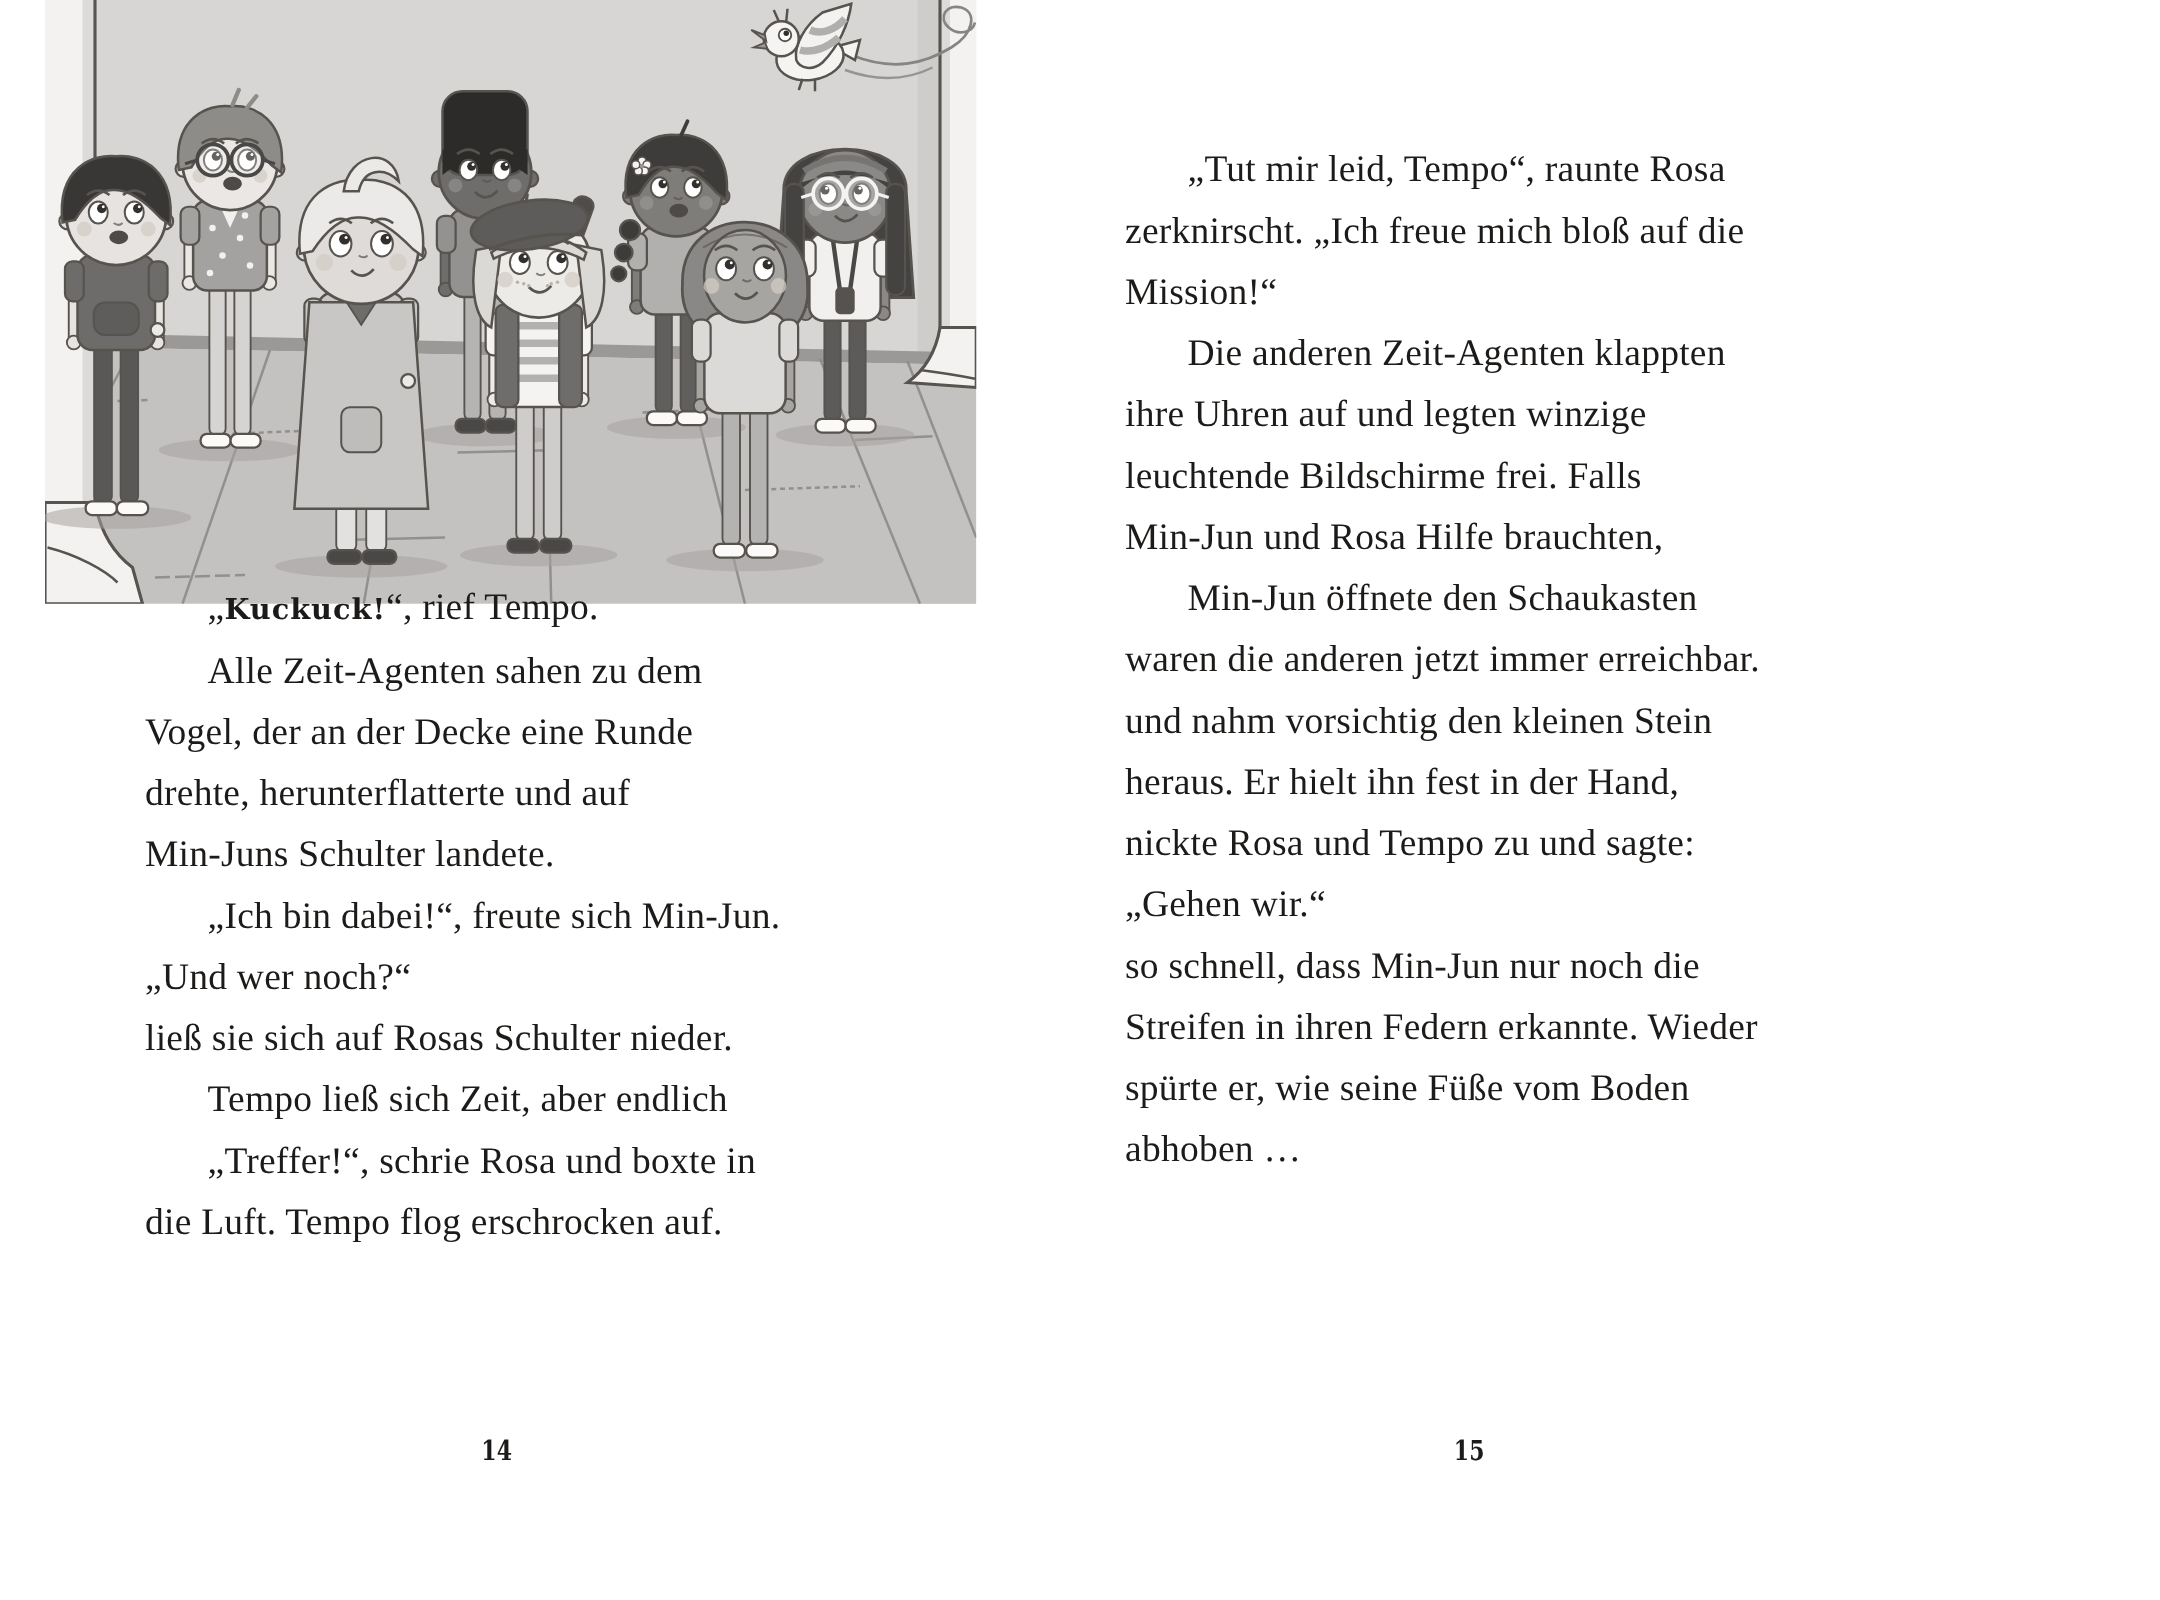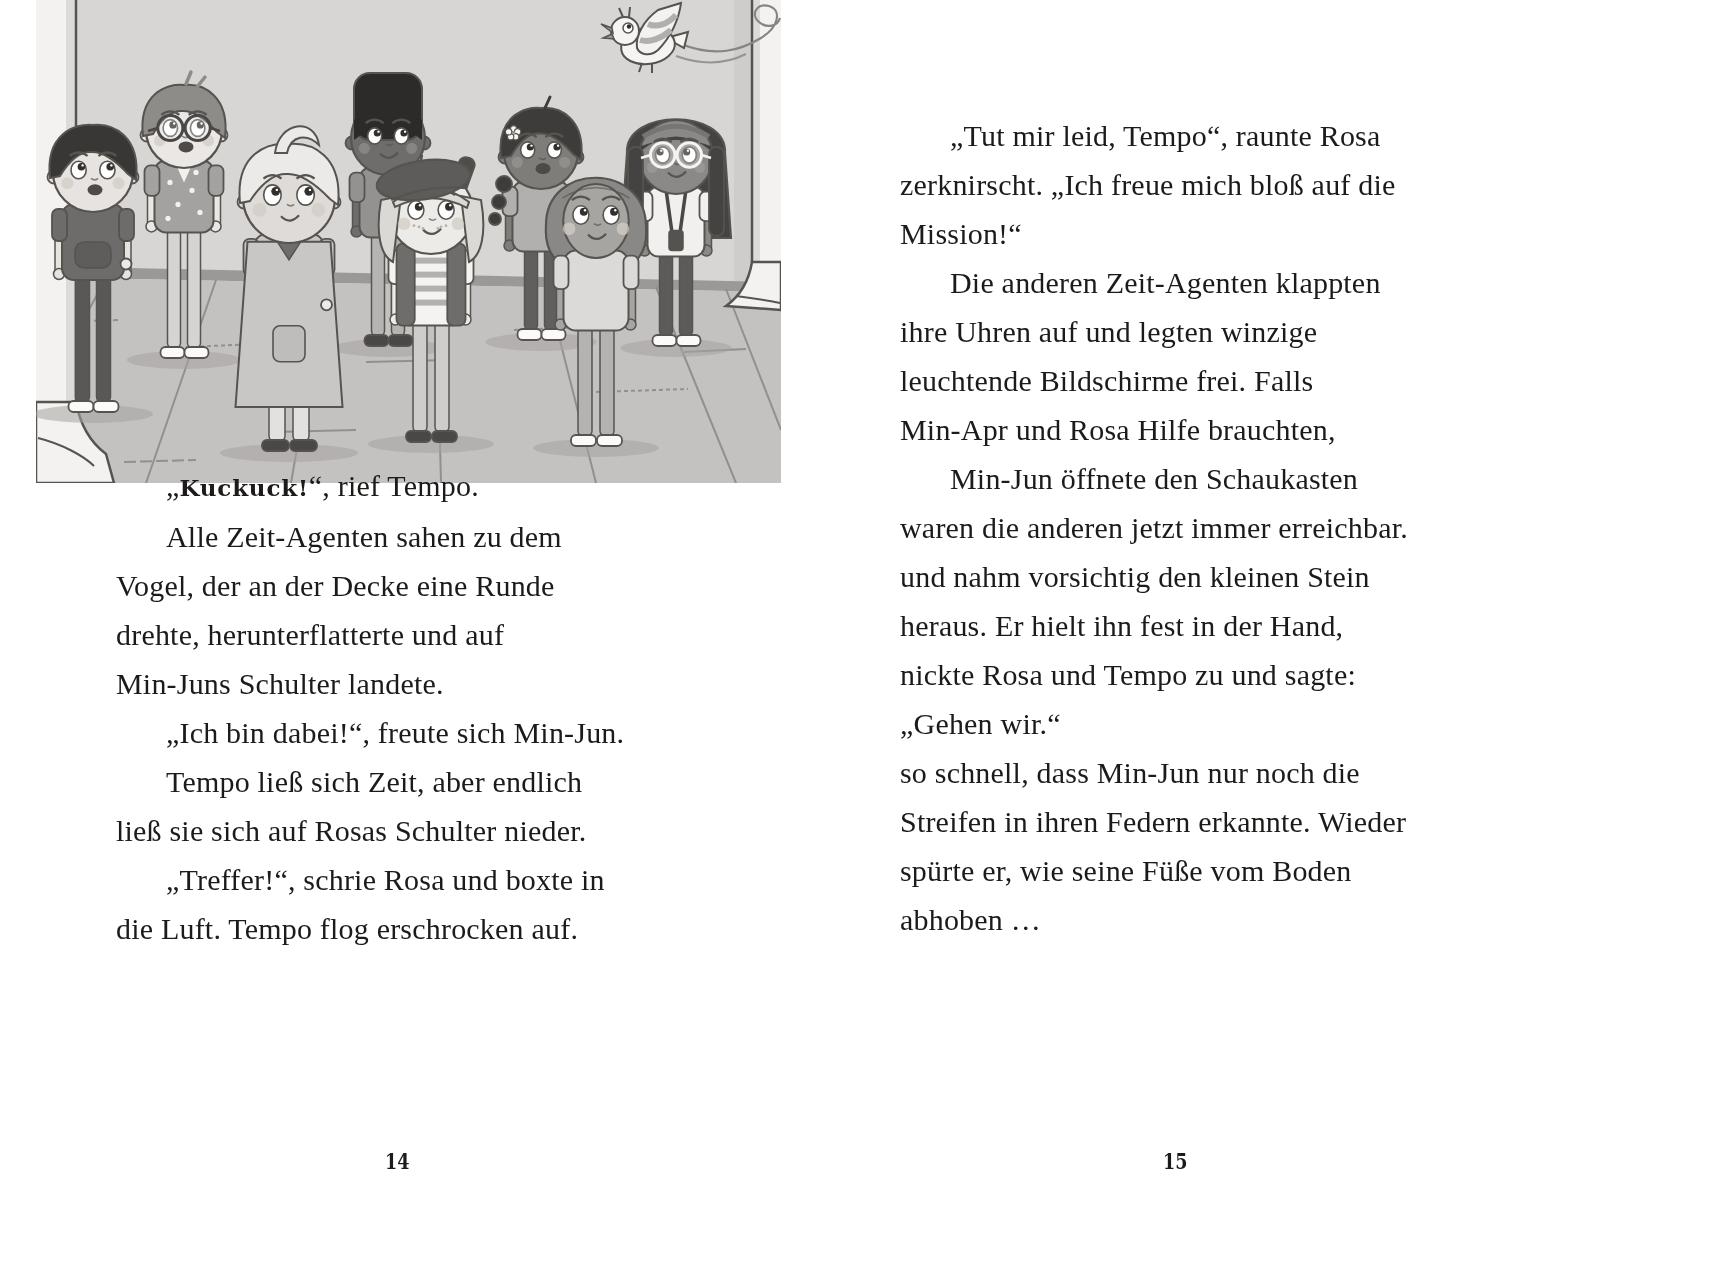--- a/index.html
+++ b/index.html
@@ -398,37 +398,38 @@
         </g>
       </g>
   </svg>
   <div class="text-block" id="left-text">
       <div class="line indent"><span>„</span><span class="seg-display">Kuckuck!</span><span>“, rief Tempo.</span></div>
       <div class="line indent"><span>Alle Zeit-Agenten sahen zu dem</span></div>
       <div class="line"><span>Vogel, der an der Decke eine Runde</span></div>
       <div class="line"><span>drehte, herunterflatterte und auf</span></div>
       <div class="line"><span>Min-Juns Schulter landete.</span></div>
       <div class="line indent"><span>„Ich bin dabei!“, freute sich Min-Jun.</span></div>
+      <div class="line"><span>„Und wer noch?“</span></div>
+      <div class="line"><span>ließ sie sich auf Rosas Schulter nieder.</span></div>
       <div class="line indent"><span>Tempo ließ sich Zeit, aber endlich</span></div>
-      <div class="line"><span>ließ sie sich auf Rosas Schulter nieder.</span></div>
       <div class="line indent"><span>„Treffer!“, schrie Rosa und boxte in</span></div>
       <div class="line"><span>die Luft. Tempo flog erschrocken auf.</span></div>
     </div>
   <div class="page-number" id="page-number-left"><span>14</span></div>
 </div>
 
 <div class="page" id="page-right">
   <div class="text-block" id="right-text">
       <div class="line indent"><span>„Tut mir leid, Tempo“, raunte Rosa</span></div>
       <div class="line"><span>zerknirscht. „Ich freue mich bloß auf die</span></div>
       <div class="line"><span>Mission!“</span></div>
       <div class="line indent"><span>Die anderen Zeit-Agenten klappten</span></div>
       <div class="line"><span>ihre Uhren auf und legten winzige</span></div>
       <div class="line"><span>leuchtende Bildschirme frei. Falls</span></div>
-      <div class="line"><span>Min-Apr und Rosa Hilfe brauchten,</span></div>
+      <div class="line"><span>Min-Jun und Rosa Hilfe brauchten,</span></div>
       <div class="line indent"><span>Min-Jun öffnete den Schaukasten</span></div>
       <div class="line"><span>waren die anderen jetzt immer erreichbar.</span></div>
       <div class="line"><span>und nahm vorsichtig den kleinen Stein</span></div>
       <div class="line"><span>heraus. Er hielt ihn fest in der Hand,</span></div>
       <div class="line"><span>nickte Rosa und Tempo zu und sagte:</span></div>
       <div class="line"><span>„Gehen wir.“</span></div>
       <div class="line"><span>so schnell, dass Min-Jun nur noch die</span></div>
       <div class="line"><span>Streifen in ihren Federn erkannte. Wieder</span></div>
       <div class="line"><span>spürte er, wie seine Füße vom Boden</span></div>
       <div class="line"><span>abhoben …</span></div>

